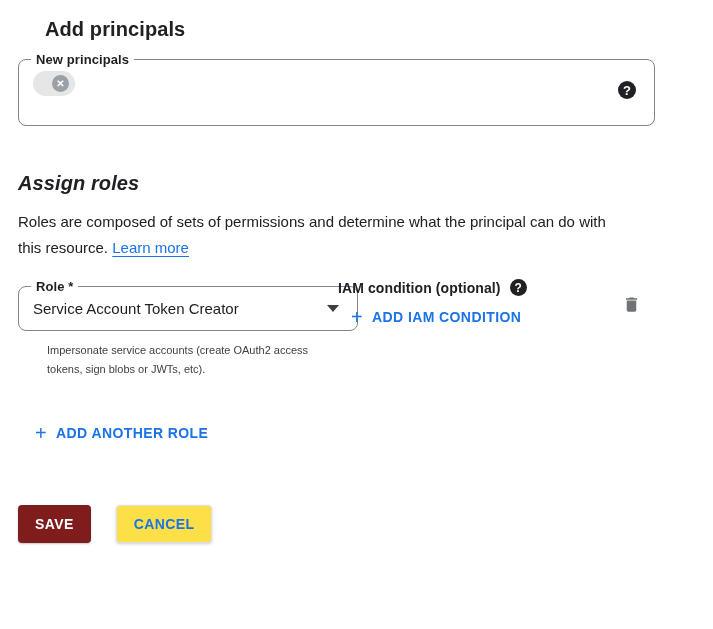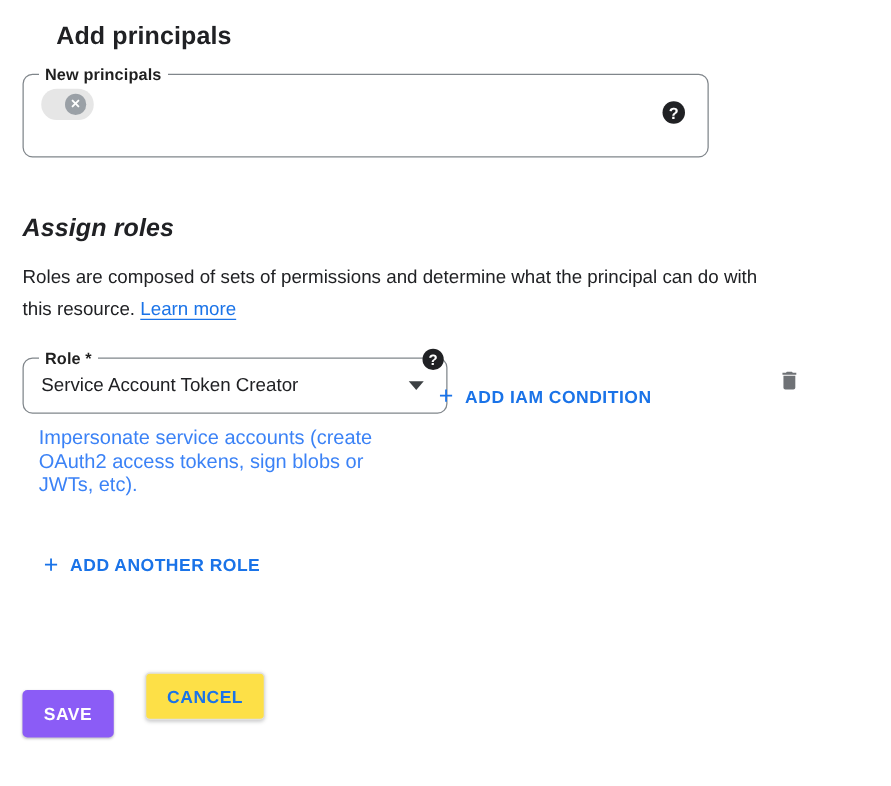--- a/index.html
+++ b/index.html
@@ -30,21 +30,21 @@
   
   fieldset.field {
     border: 1px solid #80868b; border-radius: 8px;
     padding: 0 12px;
   }
   fieldset.field legend {
     font-size: 13px; font-weight: 700; color: #1f1f1f;
     padding: 0 5px; margin-left: 0px; letter-spacing: 0.1px;
   }
 
-  fieldset.np-field { margin-top: 10px; width: 549px; }
+  fieldset.np-field { margin-top: 10px; width: 637px; }
   .np-content {
     display: flex; align-items: flex-start; justify-content: space-between;
     padding: 4px 2px 0 2px; min-height: 58px;
   }
   .chip {
     display: inline-flex; align-items: center;
     background: #e6e6e6; border-radius: 14px;
     padding: 4px 6px 4px 12px; max-width: 560px;
   }
   .chip-text {
@@ -84,22 +84,22 @@
     padding: 6px 2px 13px 2px; cursor: pointer;
   }
   .role-value { font-size: 15px; color: #202124; }
   .caret {
     width: 0; height: 0; margin-right: 4px;
     border-left: 6px solid transparent;
     border-right: 6px solid transparent;
     border-top: 7px solid #3c4043;
   }
   .role-helper {
-    margin-top: 10px; margin-left: 13px; width: 280px;
-    font-size: 16px; line-height: 19px; color: #3b82f6;
+    margin-top: 10px; margin-left: 29px; width: 280px;
+    font-size: 11px; line-height: 19px; color: #404040;
   }
 
   .iam-col { margin-left: 26px; padding-top: 0px; }
   .iam-label-row { display: flex; align-items: center; gap: 9px; }
   .iam-label { font-size: 14px; font-weight: 700; color: #202124; letter-spacing: 0.1px; }
 
   .text-btn {
     display: inline-flex; align-items: center; gap: 9px;
     background: none; border: none; cursor: pointer;
     color: #1a73e8; font-family: "Liberation Sans", sans-serif;
@@ -116,24 +116,23 @@
 
   .add-role-btn-wrap { margin-top: 42px; margin-left: 11px; }
 
   .btn-row { display: flex; align-items: center; margin-top: 60px; }
   .btn {
     font-family: "Liberation Sans", sans-serif;
     font-size: 14px; font-weight: 700; letter-spacing: 0.4px;
     border-radius: 4px; cursor: pointer; line-height: 18px;
   }
   .btn.primary {
-    background: #8b5cf6; color: #ffffff; border: none;
+    background: #7f1d1d; color: #ffffff; border: none;
     padding: 10px 17px;
     box-shadow: 0 1px 2px rgba(60,64,67,0.3);
-    margin-top: 28px;
   }
   .btn.secondary {
     background: #fde047; color: #1a73e8;
     border: 1px solid #e0e0e0;
     padding: 9px 17px; margin-left: 25px;
     box-shadow: 0 1px 3px rgba(60,64,67,0.25);
   }
 </style>
 </head>
 <body>
@@ -168,20 +167,21 @@
         <div class="role-value-row">
           <span class="role-value">Service Account Token Creator</span>
           <span class="caret"></span>
         </div>
       </fieldset>
       <div class="role-helper">Impersonate service accounts (create OAuth2 access tokens, sign blobs or JWTs, etc).</div>
     </div>
 
     <div class="iam-col">
       <div class="iam-label-row">
+        <span class="iam-label">IAM condition (optional)</span>
         <span class="help-badge small">
             <span>?</span>
           </span>
       </div>
       <button class="text-btn">
         <span class="plus">+</span>
         <span>ADD IAM CONDITION</span>
       </button>
     </div>
 

